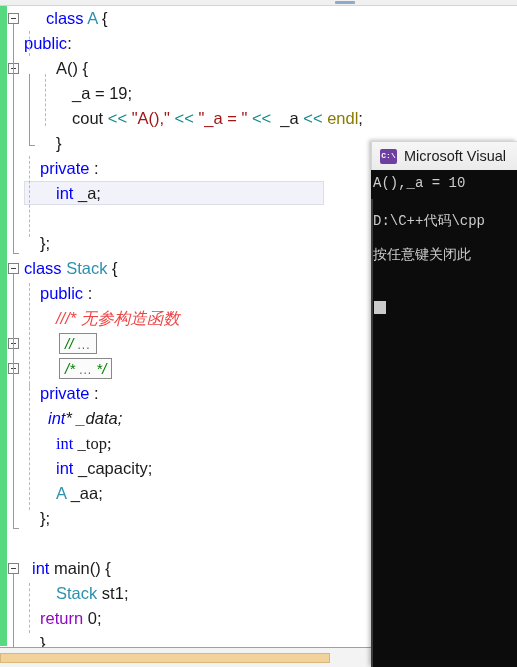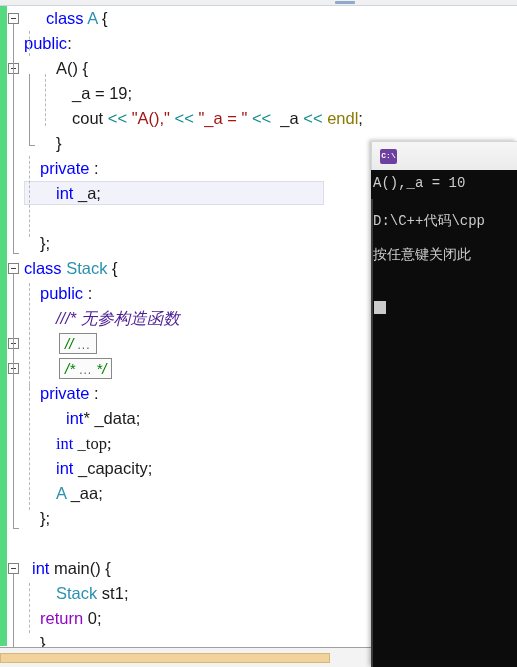--- a/index.html
+++ b/index.html
@@ -41,21 +41,21 @@
   .line .txt{position:absolute;left:24px;top:0;}
   
   .kw{color:#0000ff;}
   .type{color:#2b91af;}
   .plain{color:#1a1a1a;}
   .str{color:#a31515;}
   .op{color:#0f8a8a;}
   .num{color:#1a1a1a;}
   .ctl{color:#8f08c4;}
   .macro{color:#8a7a00;}
-  .cmt{color:#4c1d95;font-style:italic;text-align:center;}
+  .cmt{color:#ef4444;font-style:italic;text-align:center;}
   
   .fold{
     position:absolute;width:11px;height:11px;top:7px;
     border:1px solid #808080;background:#fdfdfd;box-sizing:border-box;
   }
   .fold::before{
     content:"";position:absolute;left:2px;top:4px;width:5px;height:1px;background:#404040;
   }
   .fold.plus::after{
     content:"";position:absolute;left:4px;top:2px;width:1px;height:5px;background:#404040;
@@ -166,21 +166,21 @@
       <div class="line" style="top: 250px;"><span class="txt" style="left: 24px;"><span class="kw">class </span><span class="type">Stack</span><span class="plain"> {</span></span></div>
       <div class="line" style="top: 275px;"><span class="txt" style="left: 40px;"><span class="kw">public</span><span class="plain"> :</span></span></div>
       <div class="line" style="top: 300px;"><span class="txt" style="left: 56px;"><span class="cmt">///* 无参构造函数</span></span></div>
       <div class="fold plus" style="top: 332px; left: 8px;"></div>
       <div class="collapsed" style="top: 327px; left: 59px;"><span>// </span><span class="dots">...</span><span></span></div>
       <div class="line" style="top: 325px;"><span class="txt" style="left: 56px;"></span></div>
       <div class="fold plus" style="top: 357px; left: 8px;"></div>
       <div class="collapsed" style="top: 352px; left: 59px;"><span>/* </span><span class="dots">...</span><span> */</span></div>
       <div class="line" style="top: 350px;"><span class="txt" style="left: 56px;"></span></div>
       <div class="line" style="top: 375px;"><span class="txt" style="left: 40px;"><span class="kw">private</span><span class="plain"> :</span></span></div>
-      <div class="line" style="top: 400px;"><span class="txt" style="left: 66px;"><span class="kw">int</span><span class="plain">* _data;</span></span></div>
+      <div class="line" style="top: 400px;"><span class="txt" style="left: 48px; font-style: italic;"><span class="kw">int</span><span class="plain">* _data;</span></span></div>
       <div class="line" style="top: 425px;"><span class="txt" style="left: 56px; font-family: Liberation Serif, serif;"><span class="kw">int</span><span class="plain"> _top;</span></span></div>
       <div class="line" style="top: 450px;"><span class="txt" style="left: 56px;"><span class="kw">int</span><span class="plain"> _capacity;</span></span></div>
       <div class="line" style="top: 475px;"><span class="txt" style="left: 56px;"><span class="type">A</span><span class="plain"> _aa;</span></span></div>
       <div class="line" style="top: 500px;"><span class="txt" style="left: 40px;"><span class="plain">};</span></span></div>
       <div class="line" style="top: 525px;"><span class="txt" style="left: 40px;"></span></div>
       <div class="fold" style="top: 557px; left: 8px;"></div>
       <div class="line" style="top: 550px;"><span class="txt" style="left: 32px;"><span class="kw">int</span><span class="plain"> main() {</span></span></div>
       <div class="line" style="top: 575px;"><span class="txt" style="left: 56px;"><span class="type">Stack</span><span class="plain"> st1;</span></span></div>
       <div class="line" style="top: 600px;"><span class="txt" style="left: 40px;"><span class="ctl">return</span><span class="plain"> </span><span class="num">0</span><span class="plain">;</span></span></div>
       <div class="line" style="top: 625px;"><span class="txt" style="left: 40px;"><span class="plain">}</span></span></div>
@@ -202,20 +202,21 @@
 
   <div id="bottom-scroll"></div>
   <div id="bottom-scroll-thumb"></div>
 </div>
 
 <div id="console">
   <div id="console-titlebar">
     <div id="console-icon">
       <span>C:\</span>
     </div>
+    <div id="console-title">Microsoft Visual</div>
   </div>
   <div id="console-body">
     <div id="console-left-edge"></div>
     <div id="console-lines">
         <div class="cline" style="top: 4px;">A(),_a = 10</div>
         <div class="cline" style="top: 23px;"></div>
         <div class="cline" style="top: 42px;">D:\C++代码\cpp</div>
         <div class="cline" style="top: 76px;">按任意键关闭此</div>
       </div>
     <div id="caret"></div>

